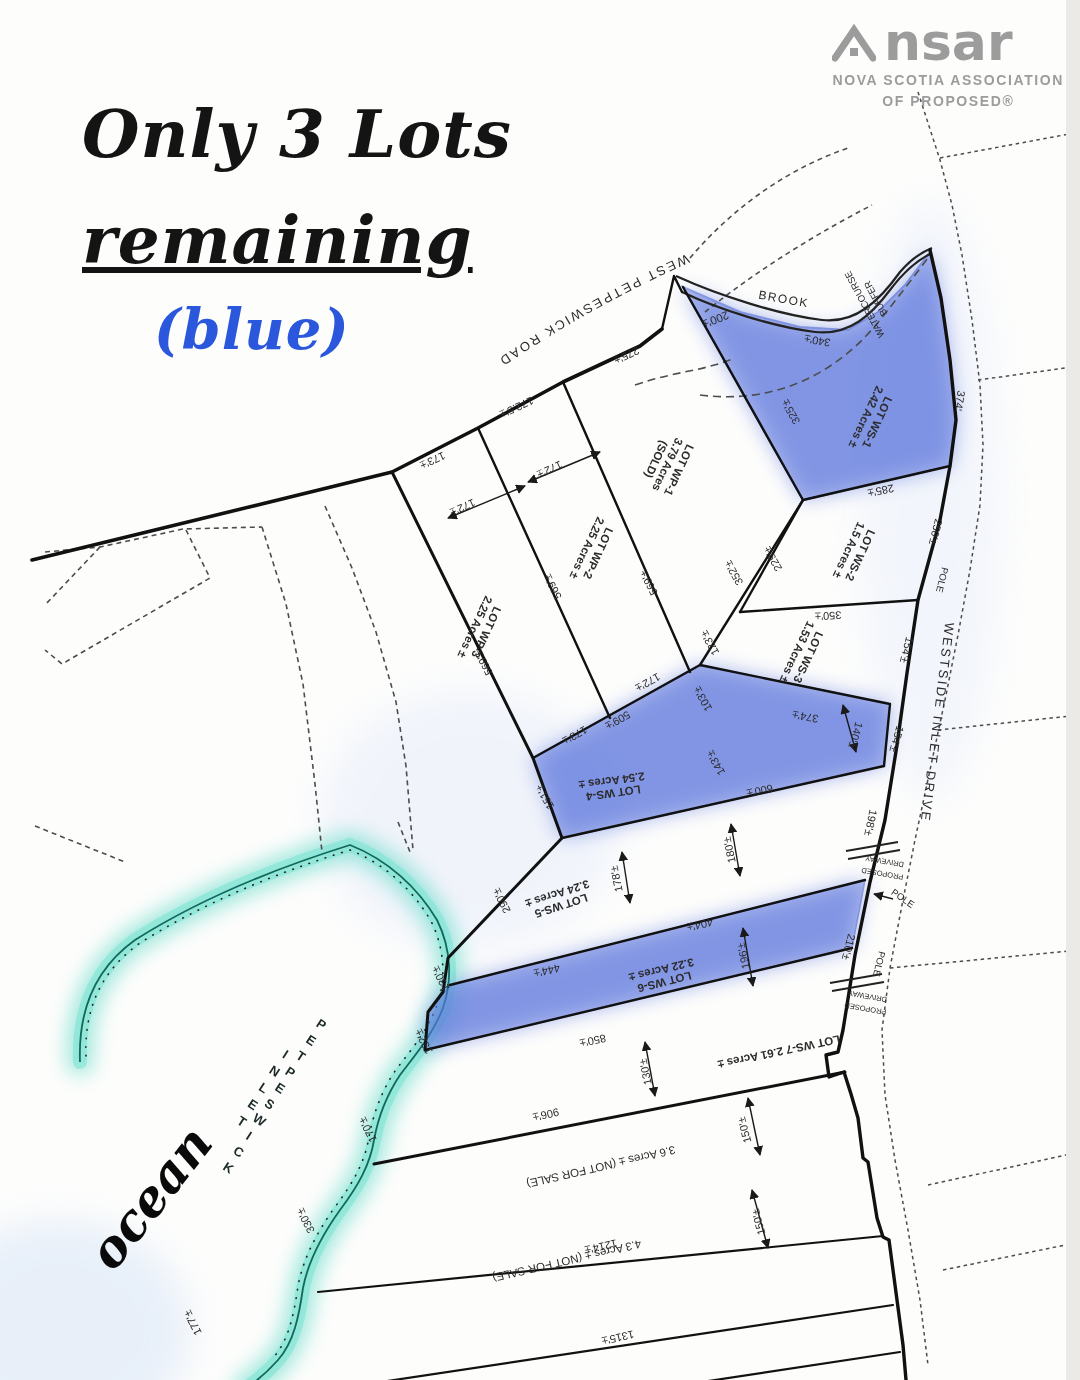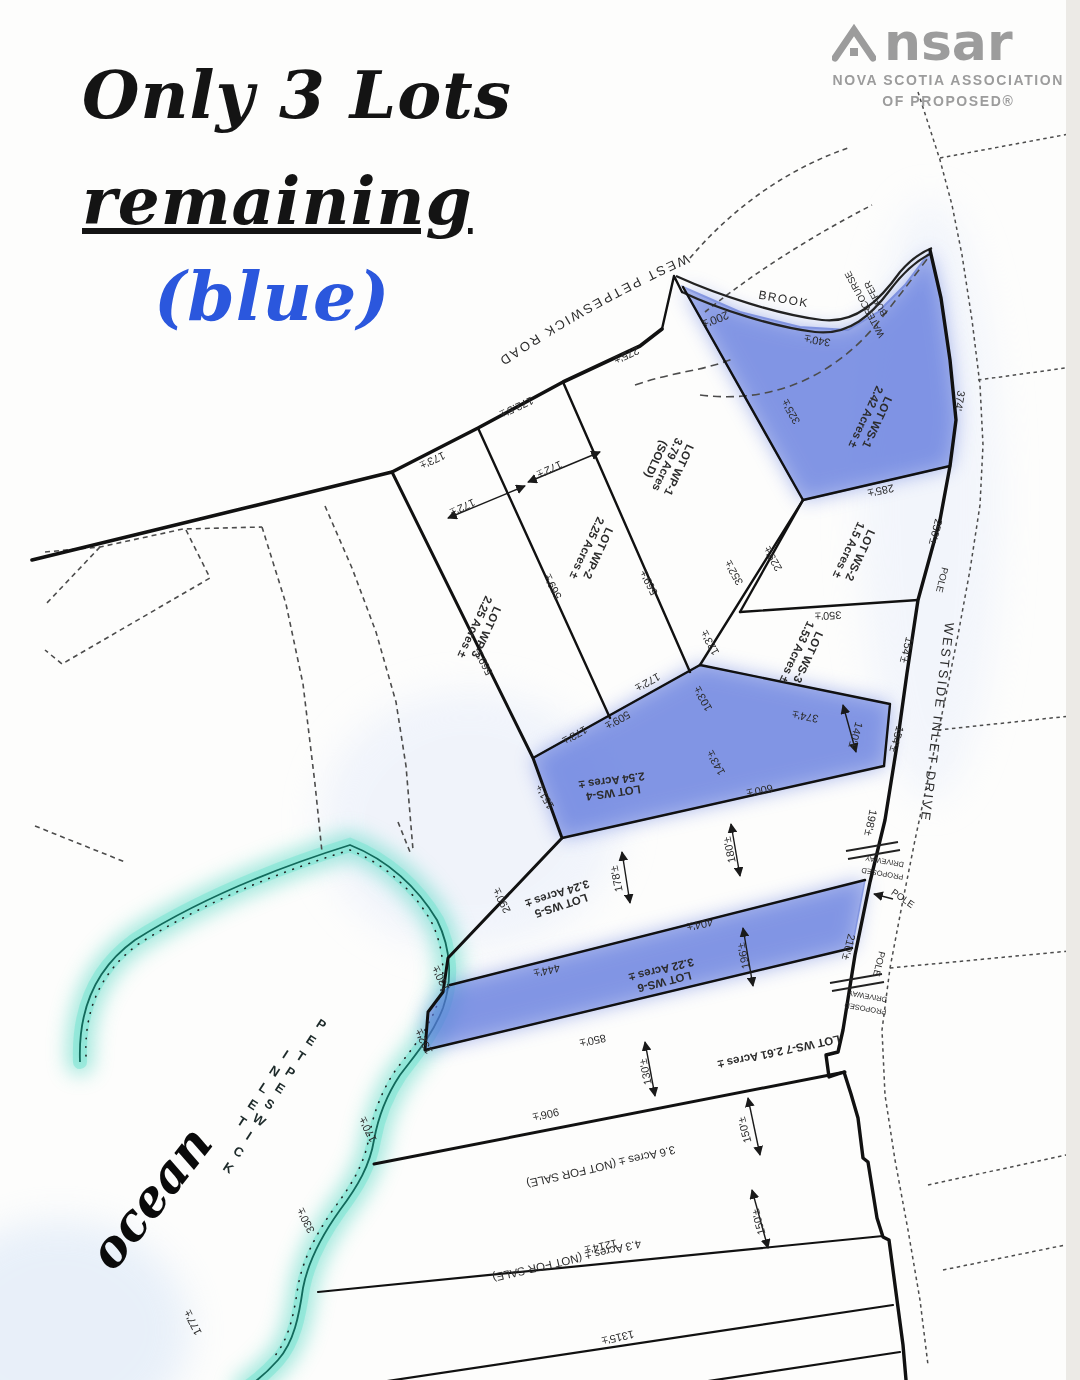--- a/index.html
+++ b/index.html
@@ -3,23 +3,23 @@
 <meta charset="utf-8">
 <style>
   html,body{margin:0;padding:0;}
   body{width:1080px;height:1380px;position:relative;background:#fdfdfc;overflow:hidden;
        font-family:"Liberation Sans",sans-serif;}
   #stage{position:absolute;inset:0;width:1080px;height:1380px;}
   svg{position:absolute;inset:0;}
   .heading{position:absolute;left:82px;top:62px;z-index:5;
            font-family:"DejaVu Serif","Liberation Serif",serif;font-style:italic;font-weight:bold;
            color:#141414;line-height:1.0;}
-  .heading .h-line{font-size:66px;letter-spacing:1px;}
+  .heading .h-line{font-size:66px;letter-spacing:1px;margin-top:39px;}
   .heading .h-line2{margin-top:40px;text-decoration:underline;}
-  .heading .h-blue{font-size:68px;margin-top:28px;margin-left:72px;}
+  .heading .h-blue{font-size:56px;margin-top:28px;margin-left:72px;}
   .logo{position:absolute;top:22px;right:16px;z-index:5;text-align:center;}
   .logo-row{display:flex;align-items:flex-end;justify-content:center;gap:2px;}
   .logo-ns,.logo-ar{font-size:52px;font-weight:bold;line-height:0.8;letter-spacing:0px;
         font-family:"DejaVu Sans","Liberation Sans",sans-serif;text-align:right;}
   .logo-roof{margin:0 -2px;}
   .logo-cap{margin-top:6px;font-size:14px;letter-spacing:1.6px;font-weight:bold;line-height:1.5;}
   .v-label{position:absolute;z-index:4;writing-mode:vertical-rl;text-orientation:upright;
            font-size:13px;font-weight:bold;color:#1d2a2a;letter-spacing:4px;transform-origin:top center;}
   .ocean{position:absolute;z-index:4;font-family:"DejaVu Serif","Liberation Serif",serif;
          font-style:italic;font-weight:bold;font-size:50px;color:#0a0a0a;transform:rotate(-52deg);}

